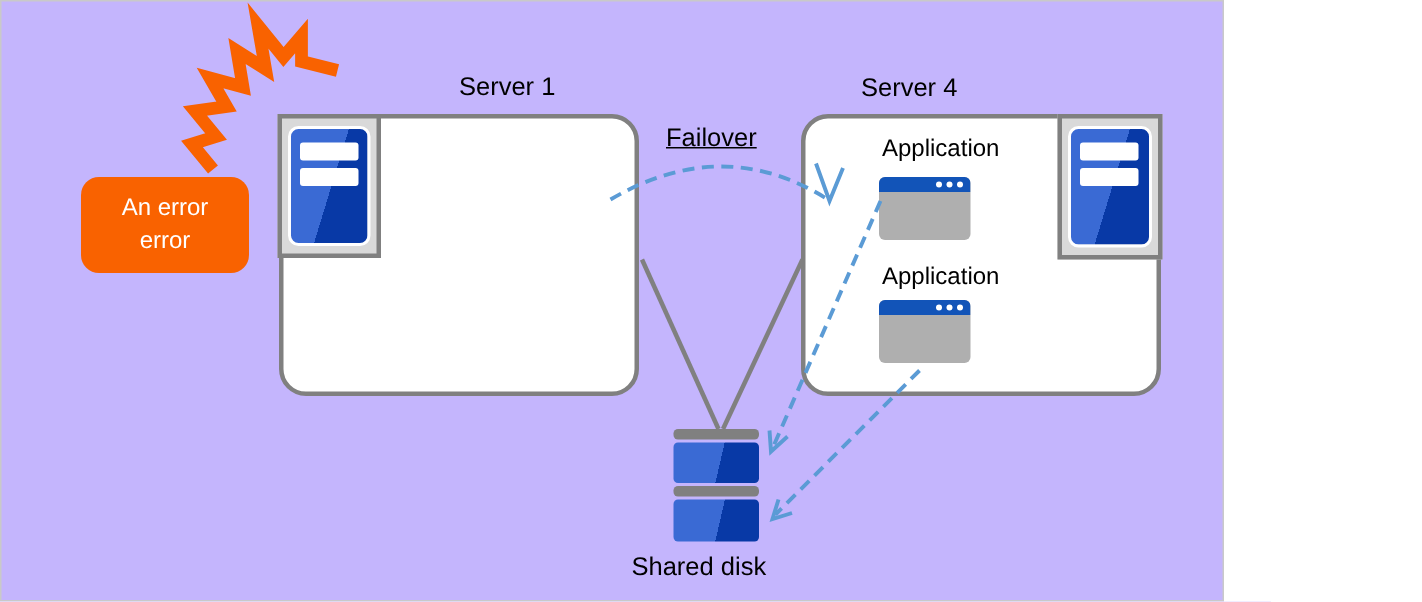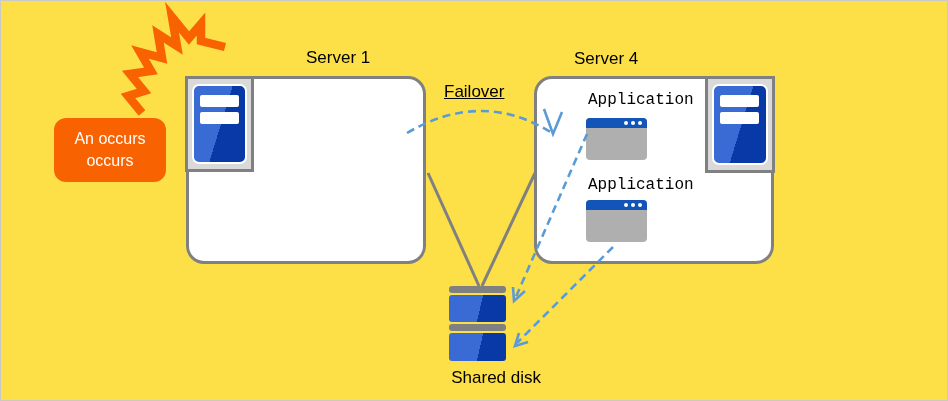--- a/index.html
+++ b/index.html
@@ -1,38 +1,38 @@
 <!DOCTYPE html>
 <html style="--accent-orange: #F96200; --server-blue-light: #3A6AD4; --server-blue-dark: #0839A6; --app-titlebar-blue: #1254B8; --app-body-gray: #AFAFAF; --connector-gray: #808080; --arrow-blue: #5B9BD5; --icon-frame-gray: #D9D9D9; --canvas-border: #C9C9C9;"><head>
 <meta charset="utf-8">
 <style>
   html,body{margin:0;padding:0;background:#fff;}
   *{box-sizing:border-box;}
   .canvas{
-    position:relative;width:948px;height:401px;background:#fde047;
+    position:relative;width:816px;height:401px;background:#c4b5fd;
     border:1px solid var(--canvas-border,#C9C9C9);overflow:hidden;
     font-family:"Liberation Sans", sans-serif;color:#000;
   }
   .label{position:absolute;font-size:17px;color:#000;white-space:nowrap;}
   .server-box{
     position:absolute;border:3px solid var(--connector-gray,#808080);
     border-radius:18px;background:#fff;
   }
   .icon-frame{
     position:absolute;background:var(--icon-frame-gray,#D9D9D9);
     border:3px solid var(--connector-gray,#808080);
   }
   .tower{
     position:absolute;left:4px;top:5px;right:4px;bottom:5px;
     border:2px solid #fff;border-radius:7px;
     background:linear-gradient(107deg,var(--server-blue-light,#3A6AD4) 52%,var(--server-blue-dark,#0839A6) 52%);
   }
   .slot{position:absolute;left:6px;width:39px;height:12px;background:#fff;border-radius:2px;}
   .slot.s1{top:9px;} .slot.s2{top:26px;}
-  .app-label{position:absolute;font-size:16px;color:#000;white-space:nowrap;font-family:Liberation Mono, monospace;}
+  .app-label{position:absolute;font-size:16px;color:#000;white-space:nowrap;}
   .app-window{position:absolute;width:61px;height:42px;border-radius:4px;
     background:var(--app-body-gray,#AFAFAF);overflow:hidden;}
   .titlebar{position:absolute;left:0;top:0;right:0;height:10px;
     background:var(--app-titlebar-blue,#1254B8);display:flex;align-items:center;
     justify-content:flex-end;gap:3px;padding-right:5px;}
   .dot{width:4px;height:4px;border-radius:50%;background:#fff;flex:0 0 auto;}
   .error-callout{
     position:absolute;left:53px;top:117px;width:112px;height:64px;
     background:var(--accent-orange,#F96200);border-radius:12px;
     display:flex;align-items:center;justify-content:center;text-align:center;
@@ -86,30 +86,30 @@
     <div class="titlebar">
       <span class="dot"></span>
       <span class="dot"></span>
       <span class="dot"></span>
     </div>
   </div>
 
   <div class="label" style="left:443px;top:81px;text-decoration:underline;">Failover</div>
 
   <div class="error-callout">
-    <span>An occurs occurs</span>
+    <span>An error error</span>
   </div>
 
   <div class="disk-stack">
     <div class="disk-bar" style="top:0;"></div>
     <div class="disk-body" style="top:9px;"></div>
     <div class="disk-bar" style="top:38px;"></div>
     <div class="disk-body" style="top:47px;height:28px;"></div>
   </div>
-  <div class="label" style="left:420px;top:367px;width:120px;text-align:right;">Shared disk</div>
+  <div class="label" style="left:420px;top:367px;width:120px;text-align:left;">Shared disk</div>
 
   <svg class="overlay" width="948" height="401" viewBox="0 0 948 401">
 
     <polyline class="stroke-orange" points="141,112 127,95 143,90 129,73 150,70 139,51 161,57 157,33 176,45 171,16 188,37 200,23 200,40 224,46"></polyline>
 
     <line class="stroke-gray" x1="427" y1="172" x2="478" y2="285"></line>
     <line class="stroke-gray" x1="534" y1="172" x2="481" y2="285"></line>
 
     <path class="stroke-blue-dash" d="M 406 132 Q 481 88 551 132"></path>
     <polyline class="stroke-blue" points="543,108 552,133 561,111"></polyline>

